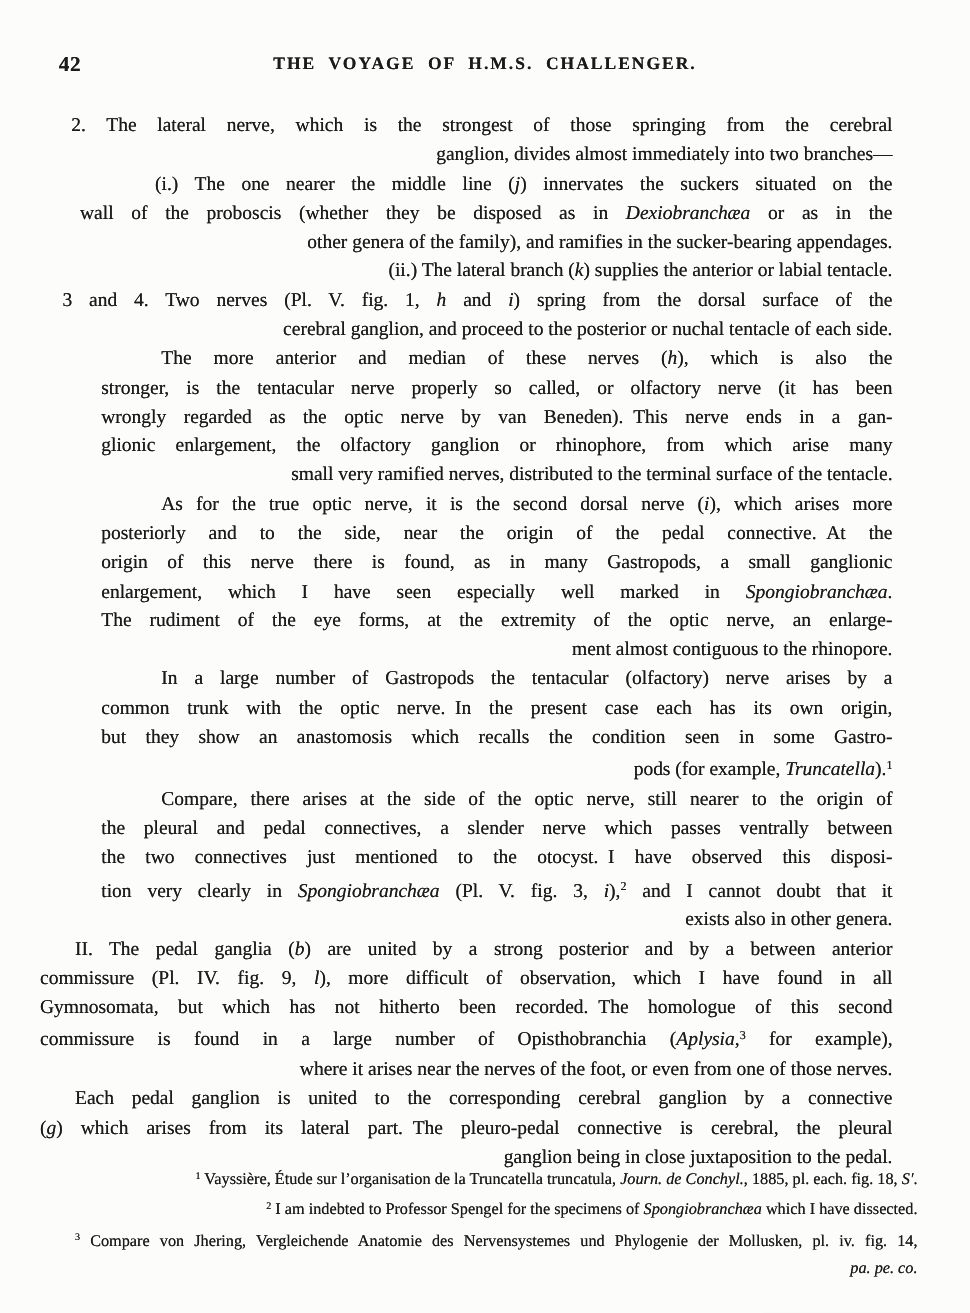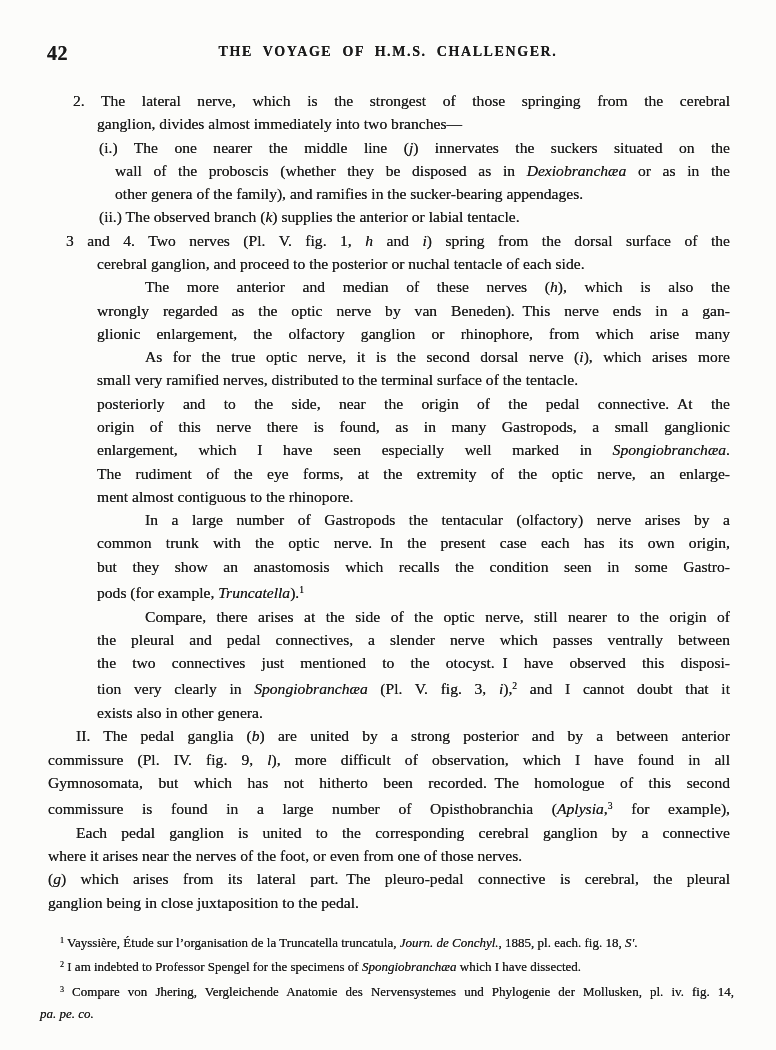--- a/index.html
+++ b/index.html
@@ -11,94 +11,95 @@
     overflow:hidden;
   }
   .page{
     position:absolute;inset:0;
     background:#fcfcfa;
     color:#1b1b1b;
   }
   .ink{ text-shadow:0 0 0.45px rgba(20,20,20,0.85); }
   .page-number{
     position:absolute;top:42px;left:47px;
-    font-size:20px;font-weight:bold;letter-spacing:0.5px;
+    font-size:17px;font-weight:bold;letter-spacing:0.5px;
   }
   .running-title{
     position:absolute;top:44px;left:0;width:100%;
     text-align:center;
     font-size:14px;font-weight:bold;
     letter-spacing:1.6px;word-spacing:5px;
   }
   .body-text{
-    position:absolute;top:89px;left:48px;width:682px;
+    position:absolute;top:89px;left:32px;width:682px;
     font-size:15.6px;
   }
   .body-text .line{
     line-height:23.28px;
     white-space:normal;
   }
   .footnotes{
     position:absolute;top:930px;left:40px;width:694px;
     font-size:13px;
   }
   .footnotes .line{ line-height:22px; }
-  .line{ text-align:left; }
+  .line{ text-align:right; }
   .just{ text-align:justify; text-align-last:justify; }
   .ml49{ margin-left:49px; }
-  .ml67{ margin-left:67px; }
+  .ml67{ margin-left:32px; }
   .ml75{ margin-left:97px; }
-  .ml92{ margin-left:51px; }
+  .ml92{ margin-left:92px; }
   .hang24{ text-indent:-24px; }
   .hang31{ text-indent:-31px; }
   .ind28{ text-indent:28px; }
   .ind20{ text-indent:20px; }
   .it{ font-style:italic; }
   .sup{ font-size:0.62em; vertical-align:0.55em; }
 </style>
 </head>
 <body>
 
 <div class="page ink">
   <div class="page-number">42</div>
   <div class="running-title">THE VOYAGE OF H.M.S. CHALLENGER.</div>
   <div class="body-text" id="body-text">
       <div class="line ml49 hang24 just"><span>2. The lateral nerve, which is the strongest of those springing from the cerebral</span></div>
       <div class="line ml49"><span>ganglion, divides almost immediately into two branches—</span></div>
       <div class="line ml92 just"><span>(i.) The one nearer the middle line (</span><span class="it">j</span><span>) innervates the suckers situated on the</span></div>
       <div class="line ml67 just"><span>wall of the proboscis (whether they be disposed as in </span><span class="it">Dexiobranchæa</span><span> or as in the</span></div>
       <div class="line ml67"><span>other genera of the family), and ramifies in the sucker-bearing appendages.</span></div>
-      <div class="line ml92"><span>(ii.) The observed branch (</span><span class="it">k</span><span>) supplies the anterior or labial tentacle.</span></div>
+      <div class="line ml92"><span>(ii.) The lateral branch (</span><span class="it">k</span><span>) supplies the anterior or labial tentacle.</span></div>
       <div class="line ml49 hang31 just"><span>3 and 4. Two nerves (Pl. V. fig. 1, </span><span class="it">h</span><span> and </span><span class="it">i</span><span>) spring from the dorsal surface of the</span></div>
       <div class="line ml49"><span>cerebral ganglion, and proceed to the posterior or nuchal tentacle of each side.</span></div>
       <div class="line ml75 just"><span>The more anterior and median of these nerves (</span><span class="it">h</span><span>), which is also the</span></div>
+      <div class="line ml49 just"><span>stronger, is the tentacular nerve properly so called, or olfactory nerve (it has been</span></div>
       <div class="line ml49 just"><span>wrongly regarded as the optic nerve by van Beneden). This nerve ends in a gan-</span></div>
       <div class="line ml49 just"><span>glionic enlargement, the olfactory ganglion or rhinophore, from which arise many</span></div>
+      <div class="line ml49"><span>small very ramified nerves, distributed to the terminal surface of the tentacle.</span></div>
       <div class="line ml75 just"><span>As for the true optic nerve, it is the second dorsal nerve (</span><span class="it">i</span><span>), which arises more</span></div>
-      <div class="line ml49"><span>small very ramified nerves, distributed to the terminal surface of the tentacle.</span></div>
       <div class="line ml49 just"><span>posteriorly and to the side, near the origin of the pedal connective. At the</span></div>
       <div class="line ml49 just"><span>origin of this nerve there is found, as in many Gastropods, a small ganglionic</span></div>
       <div class="line ml49 just"><span>enlargement, which I have seen especially well marked in </span><span class="it">Spongiobranchæa</span><span>.</span></div>
       <div class="line ml49 just"><span>The rudiment of the eye forms, at the extremity of the optic nerve, an enlarge-</span></div>
       <div class="line ml49"><span>ment almost contiguous to the rhinopore.</span></div>
       <div class="line ml75 just"><span>In a large number of Gastropods the tentacular (olfactory) nerve arises by a</span></div>
       <div class="line ml49 just"><span>common trunk with the optic nerve. In the present case each has its own origin,</span></div>
       <div class="line ml49 just"><span>but they show an anastomosis which recalls the condition seen in some Gastro-</span></div>
       <div class="line ml49"><span>pods (for example, </span><span class="it">Truncatella</span><span>).</span><span class="sup">1</span></div>
       <div class="line ml75 just"><span>Compare, there arises at the side of the optic nerve, still nearer to the origin of</span></div>
       <div class="line ml49 just"><span>the pleural and pedal connectives, a slender nerve which passes ventrally between</span></div>
       <div class="line ml49 just"><span>the two connectives just mentioned to the otocyst. I have observed this disposi-</span></div>
       <div class="line ml49 just"><span>tion very clearly in </span><span class="it">Spongiobranchæa</span><span> (Pl. V. fig. 3, </span><span class="it">i</span><span>),</span><span class="sup">2</span><span> and I cannot doubt that it</span></div>
       <div class="line ml49"><span>exists also in other genera.</span></div>
       <div class="line ind28 just"><span>II. The pedal ganglia (</span><span class="it">b</span><span>) are united by a strong posterior and by a between anterior</span></div>
       <div class="line  just"><span>commissure (Pl. IV. fig. 9, </span><span class="it">l</span><span>), more difficult of observation, which I have found in all</span></div>
       <div class="line  just"><span>Gymnosomata, but which has not hitherto been recorded. The homologue of this second</span></div>
       <div class="line  just"><span>commissure is found in a large number of Opisthobranchia (</span><span class="it">Aplysia</span><span>,</span><span class="sup">3</span><span> for example),</span></div>
+      <div class="line "><span>where it arises near the nerves of the foot, or even from one of those nerves.</span></div>
       <div class="line ind28 just"><span>Each pedal ganglion is united to the corresponding cerebral ganglion by a connective</span></div>
-      <div class="line "><span>where it arises near the nerves of the foot, or even from one of those nerves.</span></div>
       <div class="line  just"><span>(</span><span class="it">g</span><span>) which arises from its lateral part. The pleuro-pedal connective is cerebral, the pleural</span></div>
       <div class="line "><span>ganglion being in close juxtaposition to the pedal.</span></div>
     </div>
   <div class="footnotes" id="footnotes">
       <div class="line ind20"><span class="sup">1</span><span> Vayssière, Étude sur l’organisation de la Truncatella truncatula, </span><span class="it">Journ. de Conchyl.</span><span>, 1885, pl. each. fig. 18, </span><span class="it">S′</span><span>.</span></div>
       <div class="line ind20"><span class="sup">2</span><span> I am indebted to Professor Spengel for the specimens of </span><span class="it">Spongiobranchæa</span><span> which I have dissected.</span></div>
       <div class="line ind20 just"><span class="sup">3</span><span> Compare von Jhering, Vergleichende Anatomie des Nervensystemes und Phylogenie der Mollusken, pl. iv. fig. 14,</span></div>
       <div class="line "><span class="it">pa. pe. co.</span></div>
     </div>
 </div>

